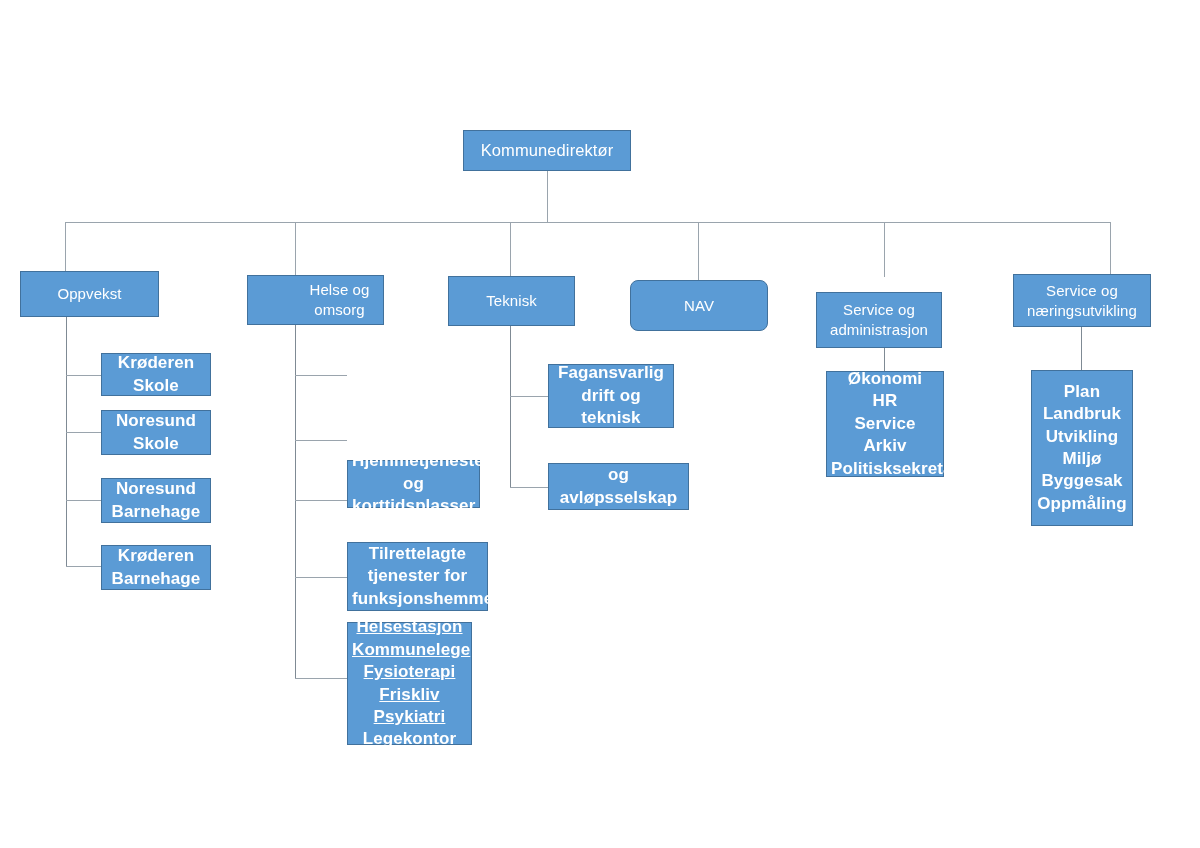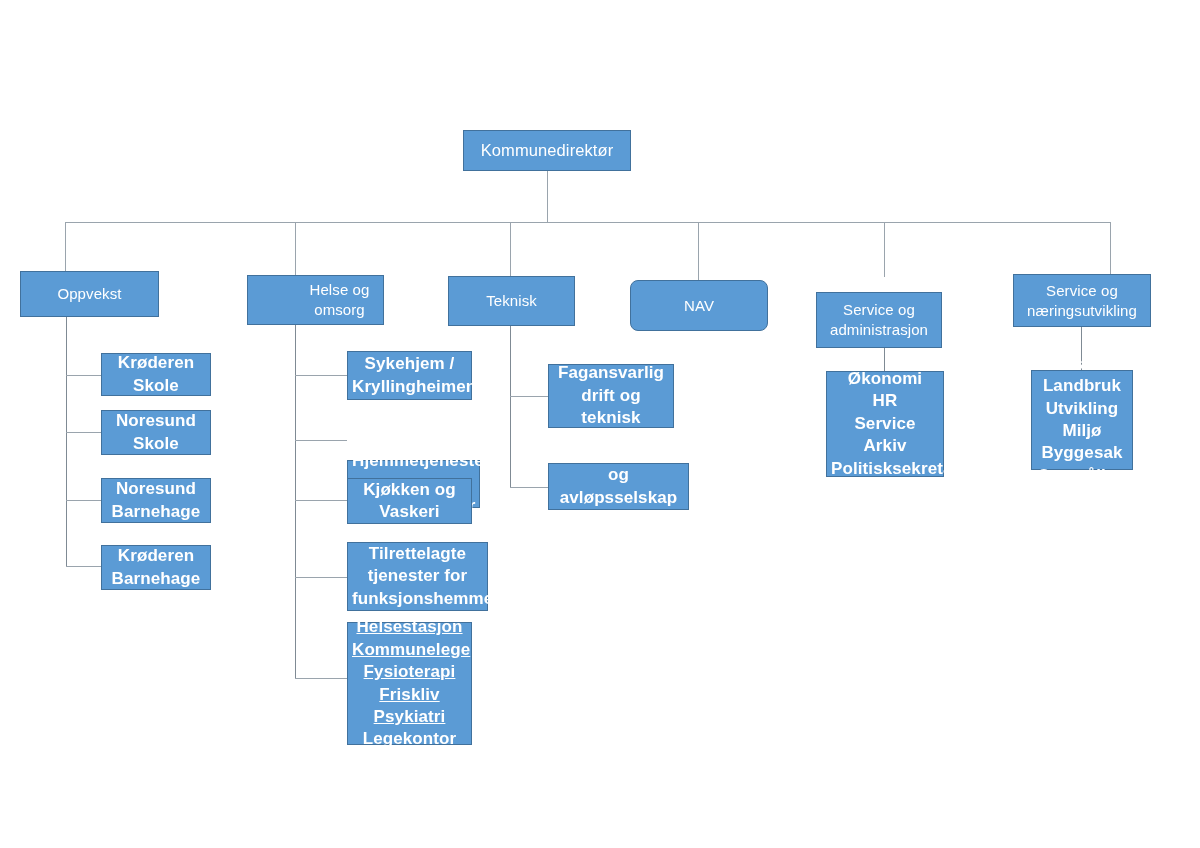--- a/index.html
+++ b/index.html
@@ -138,31 +138,23 @@
   </div>
   <div class="node leaf" style="left:101px; top:478px; width:110px; height:45px;">
     <span class="label">Noresund
 Barnehage</span>
   </div>
   <div class="node leaf" style="left:101px; top:545px; width:110px; height:45px;">
     <span class="label">Krøderen
 Barnehage</span>
   </div>
 
-  <div class="node leaf" style="left:347px; top:351px; width:125px; height:49px;">
-    <span class="label">Sykehjem /
-Kryllingheimen</span>
-  </div>
   <div class="node leaf" style="left:347px; top:416px; width:133px; height:48px;margin-top:44px;">
     <span class="label">Hjemmetjenesten
 og korttidsplasser</span>
-  </div>
-  <div class="node leaf" style="left:347px; top:478px; width:125px; height:46px;">
-    <span class="label">Kjøkken og
-Vaskeri</span>
   </div>
   <div class="node leaf" style="left:347px; top:542px; width:141px; height:69px;">
     <span class="label">Tilrettelagte
 tjenester for
 funksjonshemmede</span>
   </div>
   <div class="node leaf" style="left:347px; top:622px; width:125px; height:123px;text-decoration:underline;">
     <span class="label">Helsestasjon
 Kommunelege
 Fysioterapi
@@ -182,21 +174,21 @@
   </div>
 
   <div class="node leaf" style="left:826px; top:371px; width:118px; height:106px;">
     <span class="label">Økonomi
 HR
 Service
 Arkiv
 Politisksekretær</span>
   </div>
 
-  <div class="node leaf" style="left:1031px; top:370px; width:102px; height:100px;">
+  <div class="node leaf" style="left:1031px; top:370px; width:102px; height:156px;">
     <span class="label">Plan
 Landbruk
 Utvikling
 Miljø
 Byggesak
 Oppmåling</span>
   </div>
 
 </div>
 

